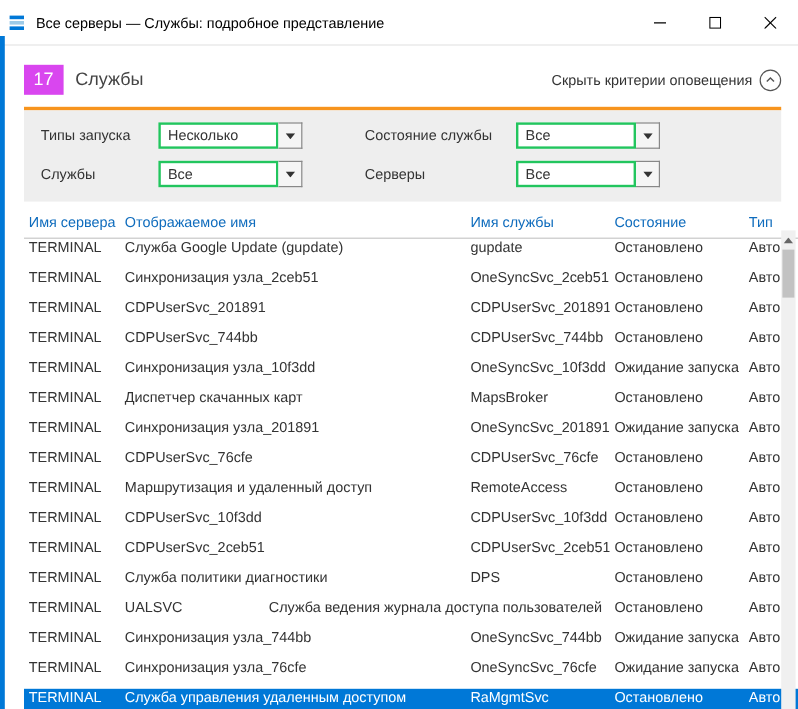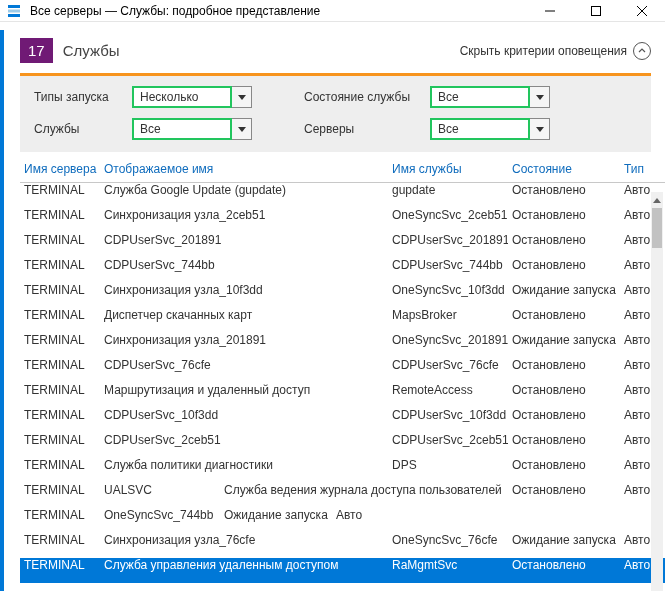--- a/index.html
+++ b/index.html
@@ -10,21 +10,21 @@
     background: #fff;
     width: 665px;
     height: 591px;
     overflow: hidden;
     position: relative;
   }
   
   .titlebar {
     display: flex;
     align-items: center;
-    height: 22px;
+    height: 38px;
     padding: 0 0 0 6px;
     border-bottom: 1px solid #e5e5e5;
   }
   .titlebar .app-icon {
     width: 16px; height: 16px;
     margin-right: 8px;
     display: flex; align-items: center; justify-content: center;
   }
   .titlebar .title {
     font-size: 12px;
@@ -52,21 +52,21 @@
     height: 561px;
     background: #0078d7;
   }
   
   .header {
     display: flex;
     align-items: center;
     padding: 16px 14px 10px 20px;
   }
   .count-badge {
-    background: #701a75;
+    background: #d946ef;
     color: #fff;
     font-size: 15px;
     padding: 4px 8px;
     margin-right: 10px;
     min-width: 24px;
     text-align: center;
   }
   .header-title {
     font-size: 15px;
     color: #444;
@@ -372,20 +372,21 @@
       </div>
       <div class="row">
         <div class="col col-server">TERMINAL</div>
         <div class="col col-svc">UALSVC</div>
         <div class="col col-display">Служба ведения журнала доступа пользователей</div>
         <div class="col col-state">Остановлено</div>
         <div class="col col-type">Авто</div>
       </div>
       <div class="row">
         <div class="col col-server">TERMINAL</div>
+        <div class="col col-display">Синхронизация узла_744bb</div>
         <div class="col col-svc">OneSyncSvc_744bb</div>
         <div class="col col-state">Ожидание запуска</div>
         <div class="col col-type">Авто</div>
       </div>
       <div class="row">
         <div class="col col-server">TERMINAL</div>
         <div class="col col-display">Синхронизация узла_76cfe</div>
         <div class="col col-svc">OneSyncSvc_76cfe</div>
         <div class="col col-state">Ожидание запуска</div>
         <div class="col col-type">Авто</div>

